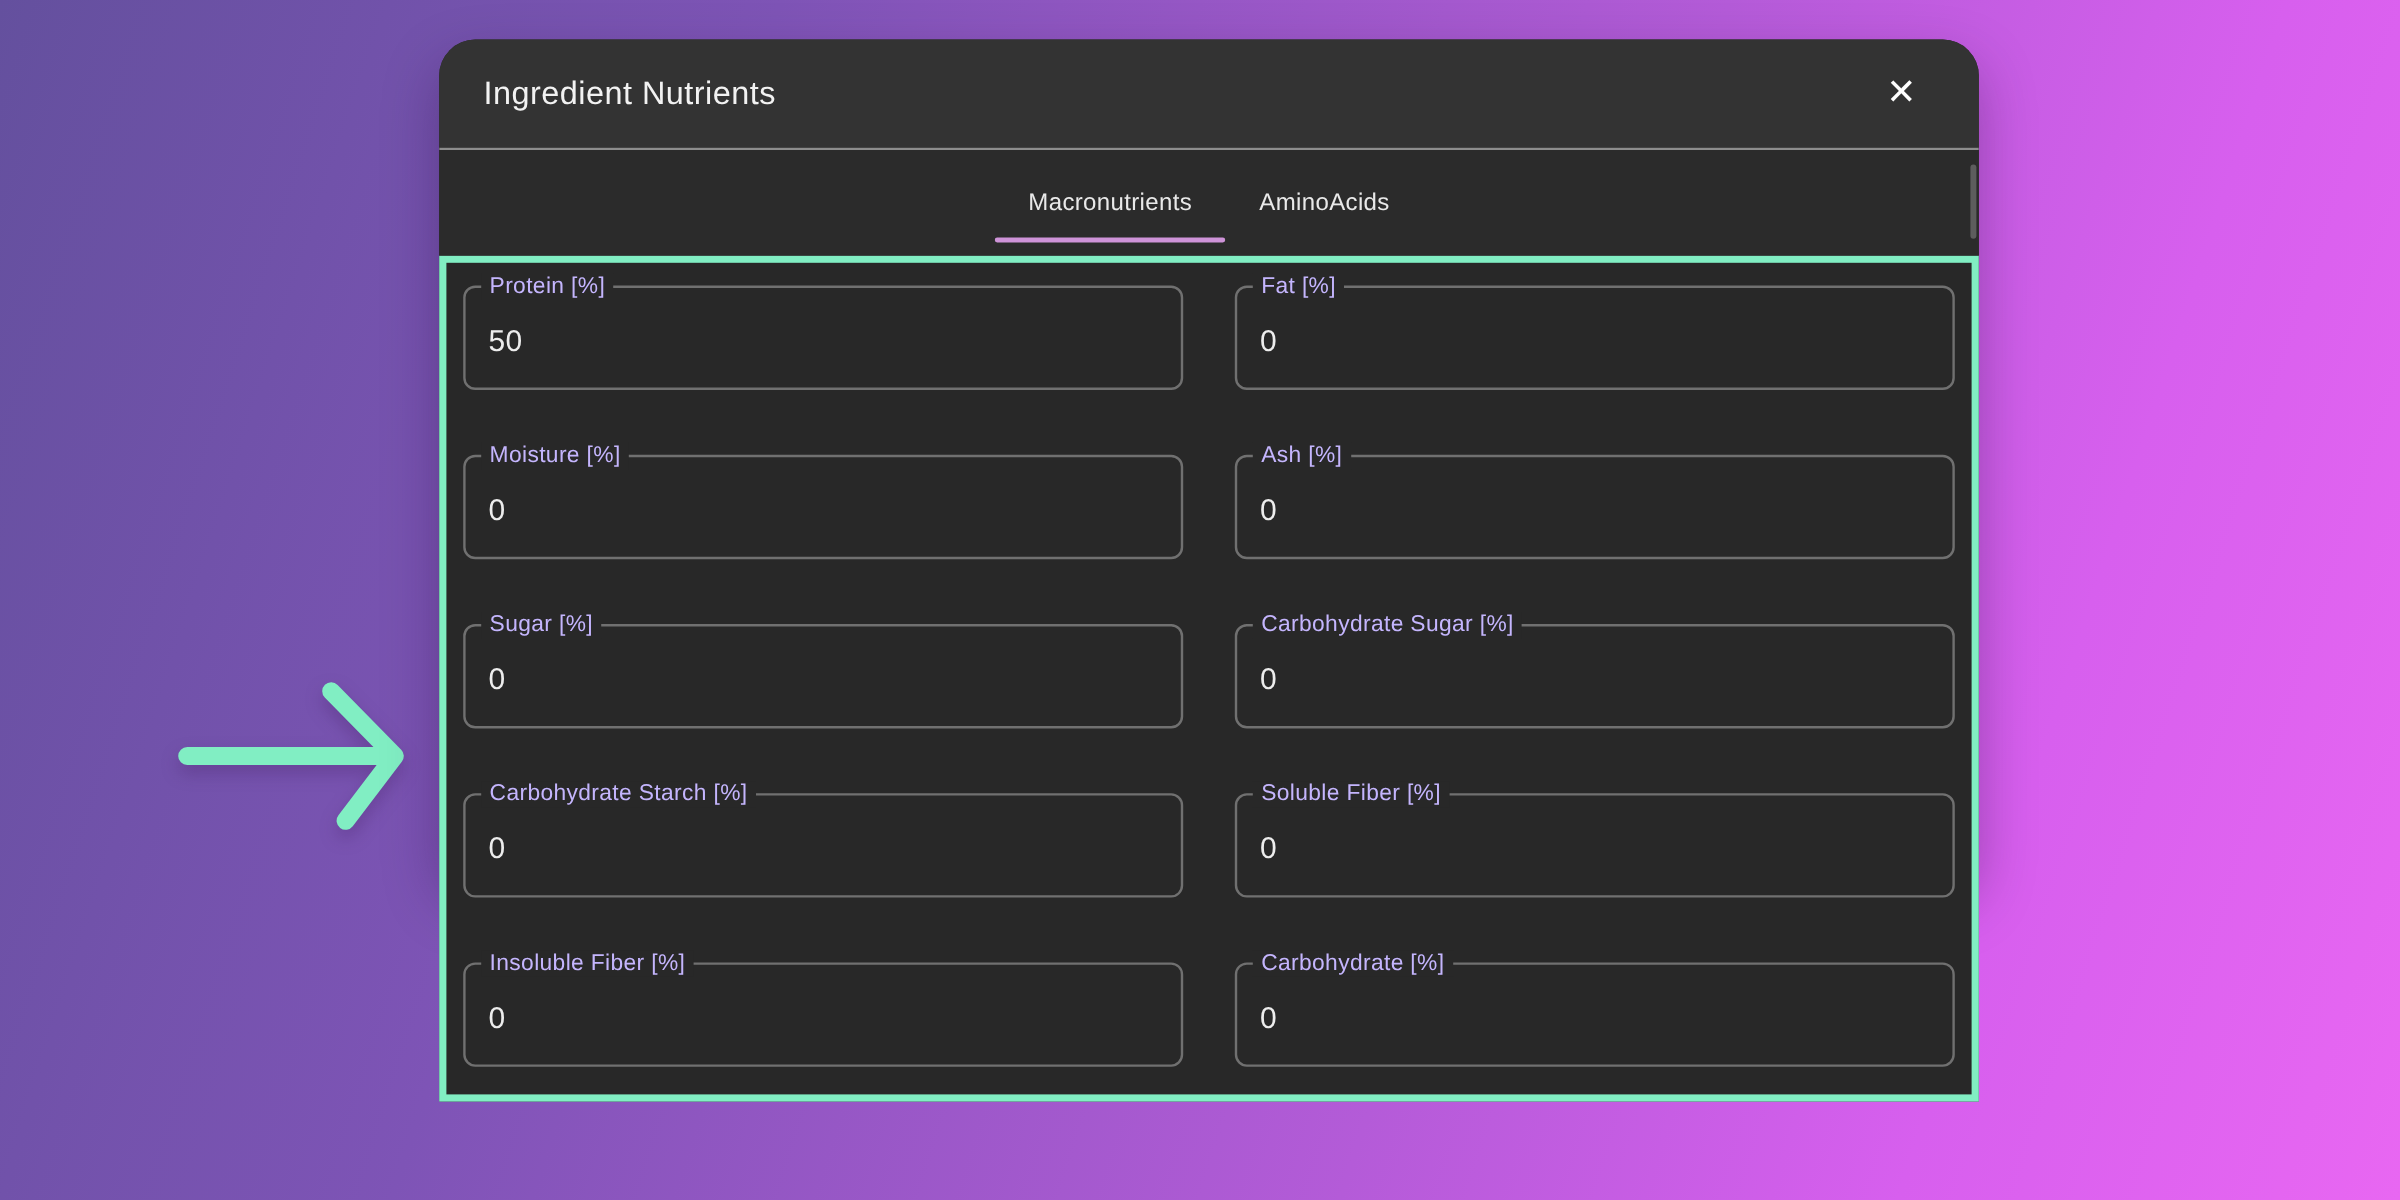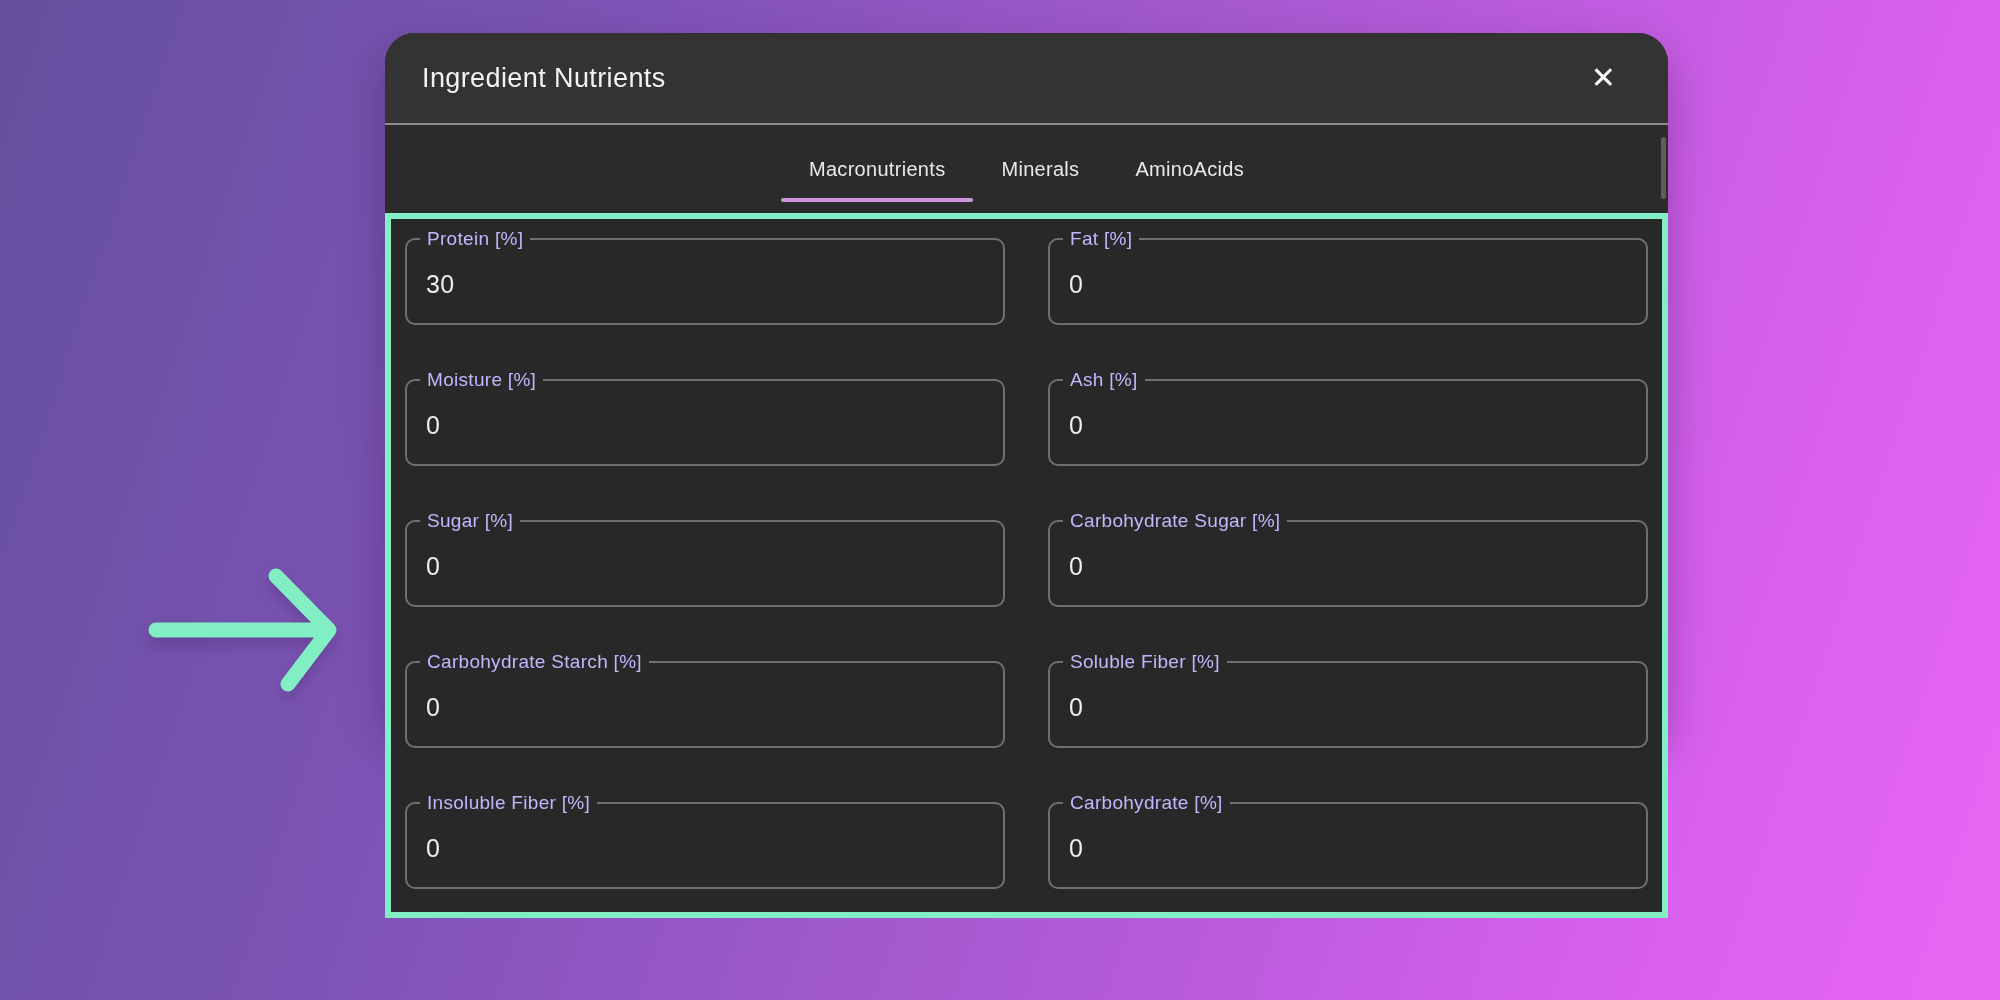--- a/index.html
+++ b/index.html
@@ -2,21 +2,21 @@
 <html><head>
 <meta charset="utf-8">
 <style>
   html,body{margin:0;padding:0;}
   body{
     width:2000px;height:1000px;position:relative;overflow:hidden;
     background:linear-gradient(108deg,#64509e 0%,#7e54b6 28%,#b45bd8 62%,#d75fee 82%,#e867f2 100%);
     font-family:"Liberation Sans",sans-serif;
   }
   .modal{
-    position:absolute;left:385px;top:33px;width:1283px;height:700px;
+    position:absolute;left:366px;top:33px;width:1283px;height:700px;
     background:#2a2a2a;border-radius:30px;
     box-shadow:0 20px 45px rgba(50,15,70,.35);
     display:flex;flex-direction:column;
   }
   .modal-header{
     height:92px;flex:0 0 92px;background:#333333;
     border-radius:30px 30px 0 0;border-bottom:2px solid #8d8d8d;
     display:flex;align-items:center;justify-content:space-between;
     padding:0 48px 0 37px;box-sizing:border-box;
   }
@@ -81,33 +81,30 @@
     <div class="modal-title">Ingredient Nutrients</div>
     <button class="close-btn">✕</button>
   </div>
 
   <div class="tab-bar">
     <div class="tab">
       <span>Macronutrients</span>
       <span class="tab-underline"></span>
     </div>
     <div class="tab">
-      <span>Minerals</span>
-    </div>
-    <div class="tab">
       <span>AminoAcids</span>
     </div>
     <div class="tab-scroll-thumb"></div>
   </div>
 
   <div class="form-area">
 
     <div class="field">
       <span class="field-label">Protein [%]</span>
-      <span class="field-value">30</span>
+      <span class="field-value">50</span>
     </div>
 
     <div class="field">
       <span class="field-label">Fat [%]</span>
       <span class="field-value">0</span>
     </div>
 
     <div class="field">
       <span class="field-label">Moisture [%]</span>
       <span class="field-value">0</span>

